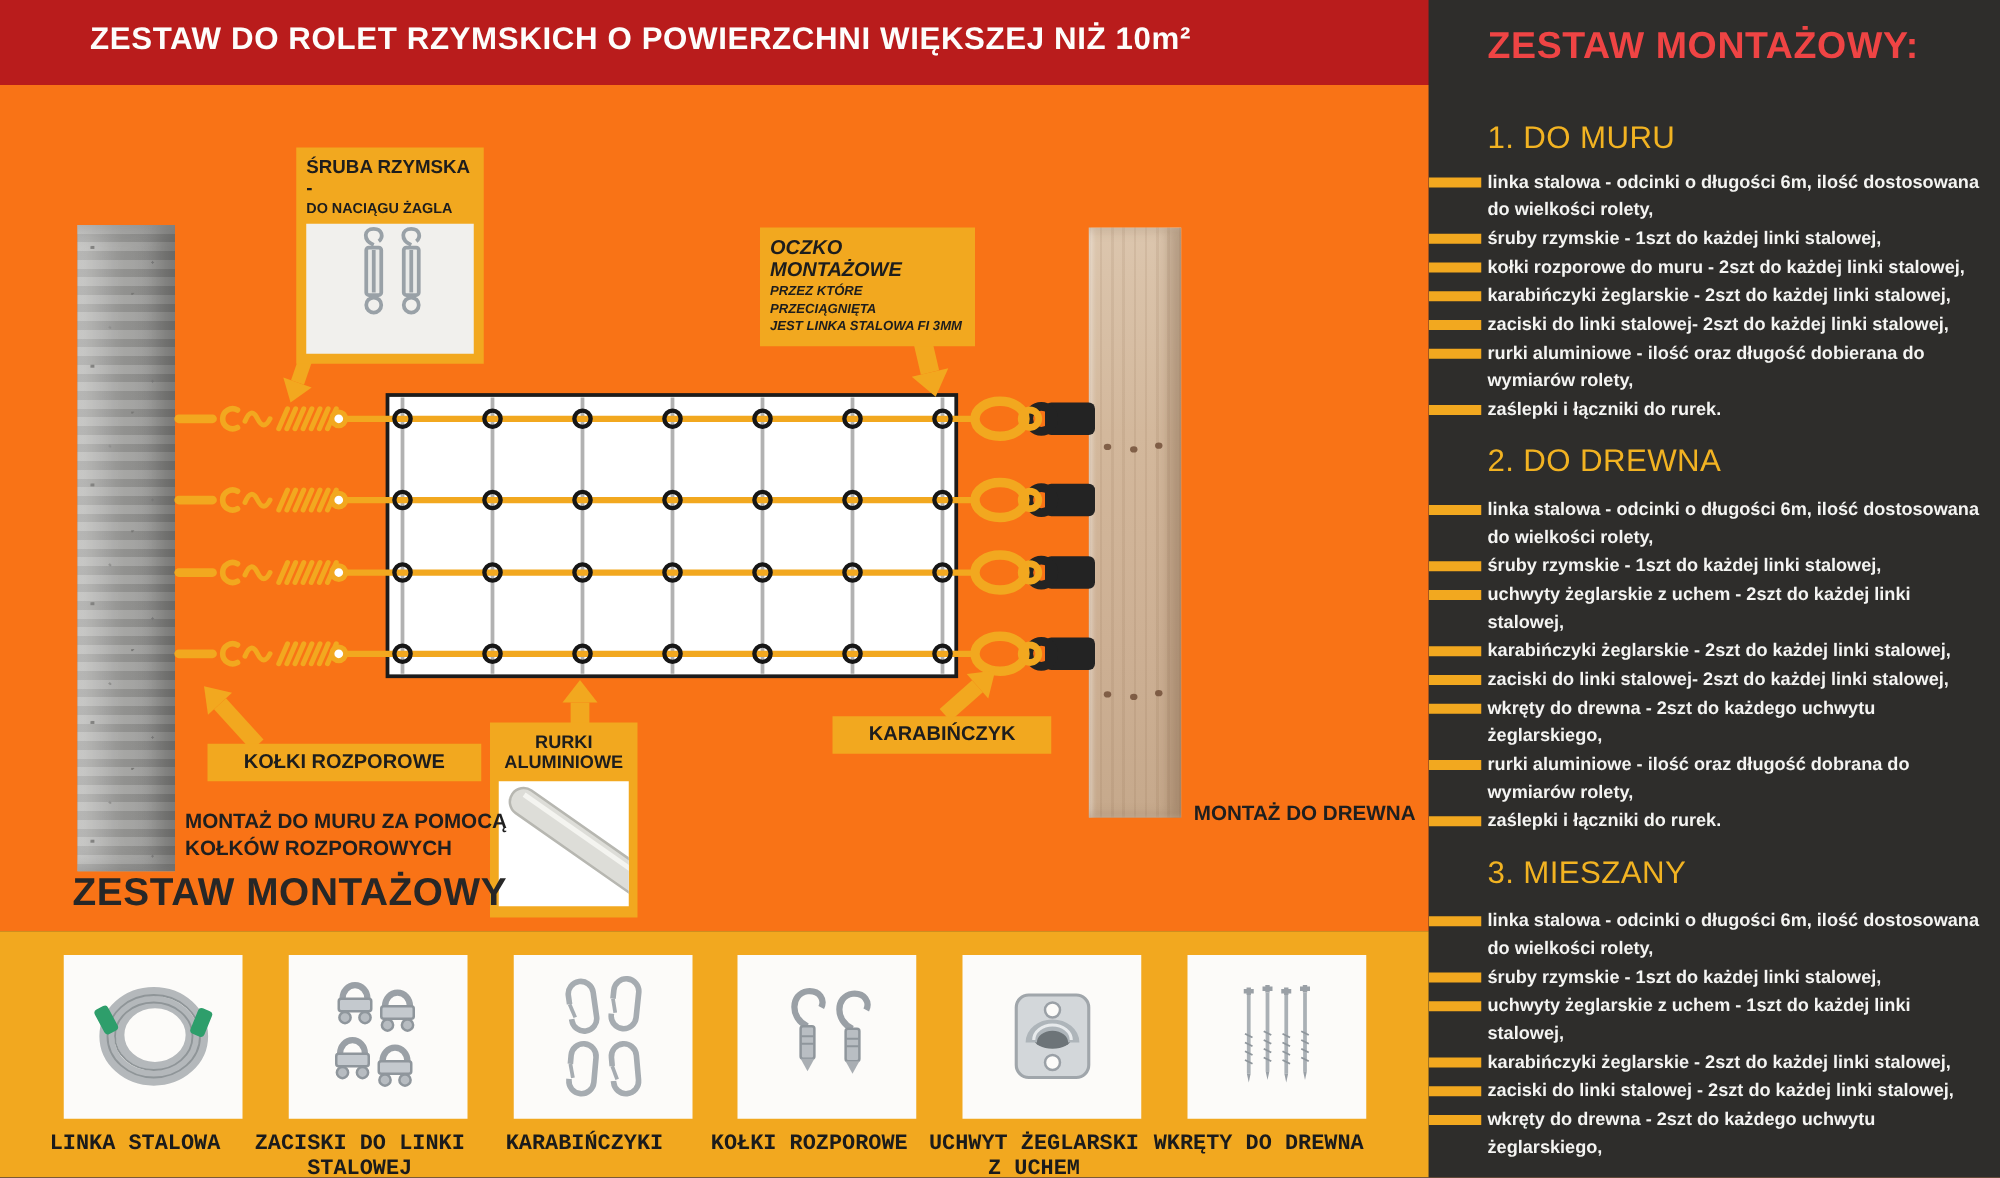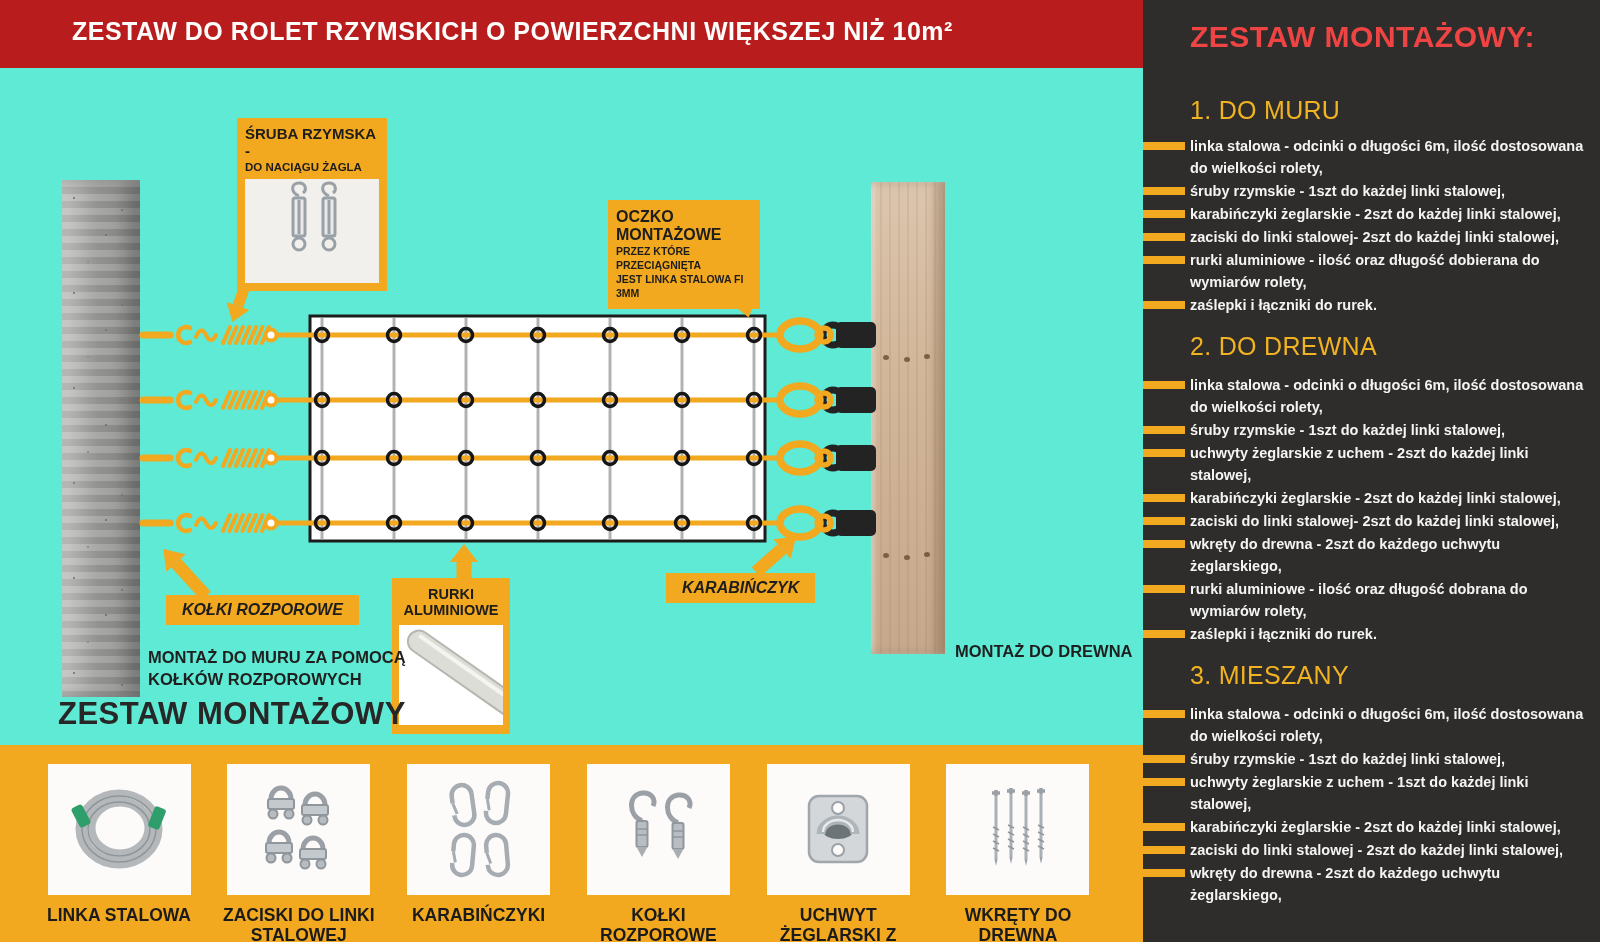--- a/index.html
+++ b/index.html
@@ -3,21 +3,21 @@
 <meta charset="utf-8">
 <style>
   html,body{margin:0;padding:0;background:#555;}
   .page{position:relative;width:1600px;height:942px;background:#2E2D2B;overflow:hidden;
         font-family:"Liberation Sans",sans-serif;}
   
   .header{position:absolute;left:0;top:0;width:1143px;height:68px;background:#b91c1c;}
   .header h1{position:absolute;left:72px;top:17px;margin:0;color:#fdfdfb;font-size:25px;
              font-weight:700;letter-spacing:.5px;white-space:nowrap;}
   
-  .canvas{position:absolute;left:0;top:68px;width:1143px;height:677px;background:#5eead4;overflow:hidden;}
+  .canvas{position:absolute;left:0;top:68px;width:1143px;height:677px;background:#f97316;overflow:hidden;}
   .wall{position:absolute;left:62px;top:112px;width:78px;height:517px;background-color:#a3a3a1;
         background-image:
           radial-gradient(3px 3px at 12px 18px,#6f6f6d 50%,transparent 52%),
           radial-gradient(2px 2px at 44px 55px,#777775 50%,transparent 52%),
           radial-gradient(2px 2px at 26px 82px,#8a8a88 50%,transparent 52%),
           radial-gradient(2px 2px at 60px 30px,#808080 50%,transparent 52%),
           repeating-linear-gradient(180deg,rgba(255,255,255,.10) 0 7px,rgba(0,0,0,.07) 7px 14px),
           linear-gradient(90deg,#b7b7b5,#9d9d9b 45%,#8f8f8d);
         background-size:70px 95px,70px 95px,70px 95px,70px 95px,100% 100%,100% 100%;
         box-shadow:inset -14px 0 18px rgba(0,0,0,.22), inset 20px 0 22px rgba(255,255,255,.18);}
@@ -29,39 +29,39 @@
   .knot{position:absolute;width:6px;height:5px;border-radius:50%;background:#6d4a33;opacity:.8;}
   .diagram-svg{position:absolute;left:0;top:0;width:1143px;height:677px;}
   
   .callout,.tag{position:absolute;background:#F2A81F;color:#1D1D1D;font-weight:700;text-align:left;
                 box-sizing:border-box;}
   .callout.sruba{left:237px;top:50px;width:150px;padding:7px 8px 8px;}
   .sruba .t1{font-size:15px;line-height:17px;}
   .sruba .t2{font-size:11.5px;line-height:13px;margin-top:2px;}
   .photo{background:#f1f0ed;overflow:hidden;}
   .sruba .photo{margin-top:5px;height:104px;}
-  .callout.oczko{left:608px;top:132px;width:152px;padding:8px 8px 9px;}
+  .callout.oczko{left:608px;top:114px;width:172px;padding:8px 8px 9px;font-style:italic;}
   .oczko .t1{font-size:16px;line-height:18px;}
   .oczko .t2,.oczko .t3{font-size:10.5px;line-height:14px;}
-  .tag{padding:6px 16px;font-size:16px;white-space:nowrap;font-style:italic;}
+  .tag{padding:6px 29px;font-size:16px;white-space:nowrap;}
   .tag.kolki{left:166px;top:527px;}
   .tag.karab{left:666px;top:505px;}
   .callout.rurki{left:392px;top:510px;width:118px;padding:8px 7px 9px;text-align:center;}
   .rurki .t1{font-size:14.5px;line-height:16px;}
   .rurki .photo{margin-top:7px;height:100px;background:#fff;}
   .note{position:absolute;color:#1f1f1f;font-weight:700;font-size:16.5px;line-height:22px;}
   .note-muru{left:148px;top:578px;}
   .note-drewna{left:955px;top:572px;white-space:nowrap;}
   .zestaw-heading{position:absolute;left:58px;top:628px;margin:0;font-size:31px;font-weight:800;
                   color:#272727;letter-spacing:.5px;white-space:nowrap;}
   
   .strip{position:absolute;left:0;top:745px;width:1143px;height:197px;background:#F2A81F;
          display:flex;justify-content:space-between;align-items:flex-start;
          padding:19px 50px 0 44px;box-sizing:border-box;}
-  .product{width:150px;display:flex;flex-direction:column;align-items:center;}
+  .product{width:150px;display:flex;flex-direction:column;align-items:flex-end;font-family:Liberation Mono, monospace;}
   .card{width:143px;height:131px;background:#fcfbf9;display:flex;align-items:center;justify-content:center;}
   .card svg{display:block;}
   .card-label{margin-top:10px;width:172px;text-align:center;color:#1b1b1b;font-weight:700;
               font-size:17.5px;line-height:20px;}
   
   .sidebar{position:absolute;left:1143px;top:0;width:457px;height:942px;background:#2E2D2B;
            box-sizing:border-box;overflow:hidden;}
   .sb-title{margin:20px 0 16px 47px;color:#ef4444;font-size:30px;font-weight:800;letter-spacing:.5px;}
   .sb-heading{margin:42px 0 10px 47px;color:#F2B322;font-size:25px;font-weight:400;letter-spacing:.3px;}
   .sb-heading.later{margin-top:16px;margin-bottom:13px;}
@@ -371,20 +371,21 @@
     </div>
   </div>
 
   <div class="sidebar">
     <h2 class="sb-title">ZESTAW MONTAŻOWY:</h2>
 
     <h3 class="sb-heading">1. DO MURU</h3>
     <div class="sb-list">
       <div class="sb-item"><span class="bullet"></span><span>linka stalowa - odcinki o długości 6m, ilość dostosowana do wielkości rolety,</span></div>
       <div class="sb-item"><span class="bullet"></span><span>śruby rzymskie - 1szt do każdej linki stalowej,</span></div>
+      <div class="sb-item"><span class="bullet"></span><span>kołki rozporowe do muru - 2szt do każdej linki stalowej,</span></div>
       <div class="sb-item"><span class="bullet"></span><span>karabińczyki żeglarskie - 2szt do każdej linki stalowej,</span></div>
       <div class="sb-item"><span class="bullet"></span><span>zaciski do linki stalowej- 2szt do każdej linki stalowej,</span></div>
       <div class="sb-item"><span class="bullet"></span><span>rurki aluminiowe - ilość oraz długość dobierana do wymiarów rolety,</span></div>
       <div class="sb-item"><span class="bullet"></span><span>zaślepki i łączniki do rurek.</span></div>
     </div>
 
     <h3 class="sb-heading later">2. DO DREWNA</h3>
     <div class="sb-list">
       <div class="sb-item"><span class="bullet"></span><span>linka stalowa - odcinki o długości 6m, ilość dostosowana do wielkości rolety,</span></div>
       <div class="sb-item"><span class="bullet"></span><span>śruby rzymskie - 1szt do każdej linki stalowej,</span></div>

